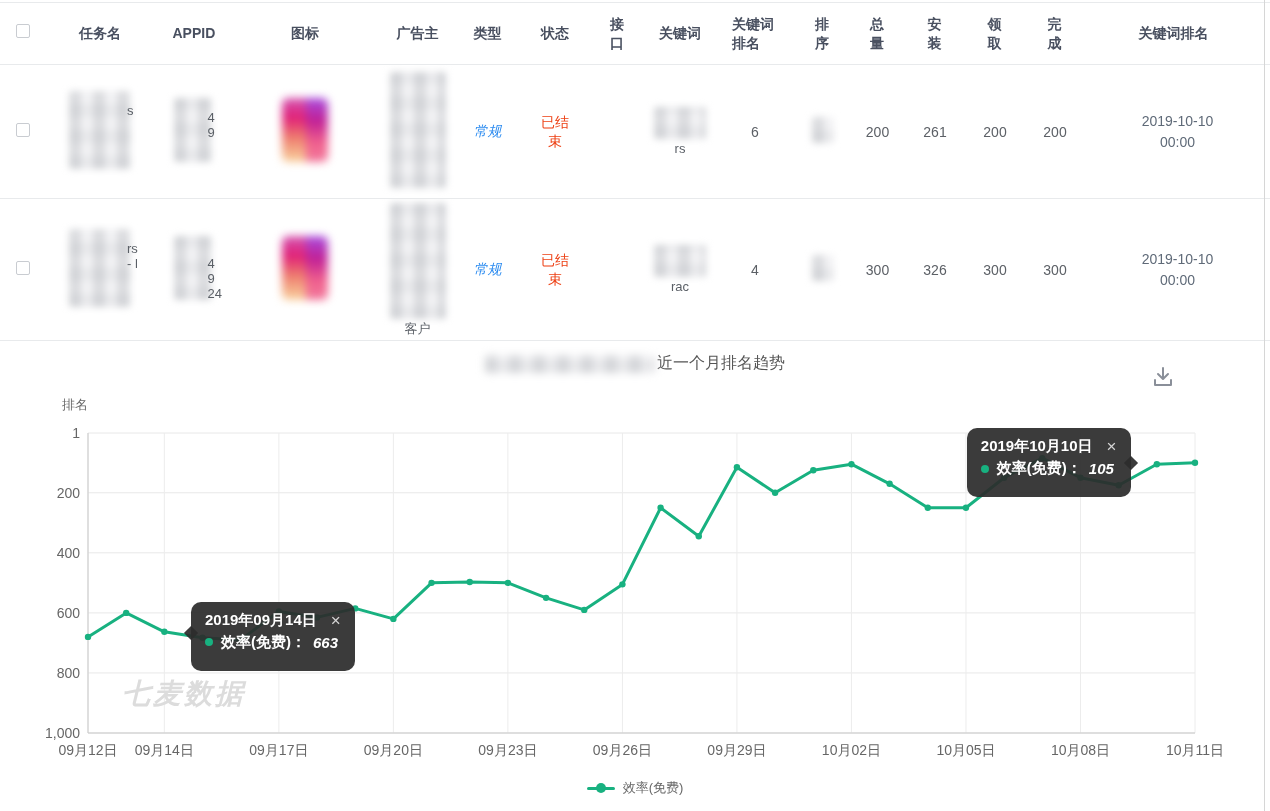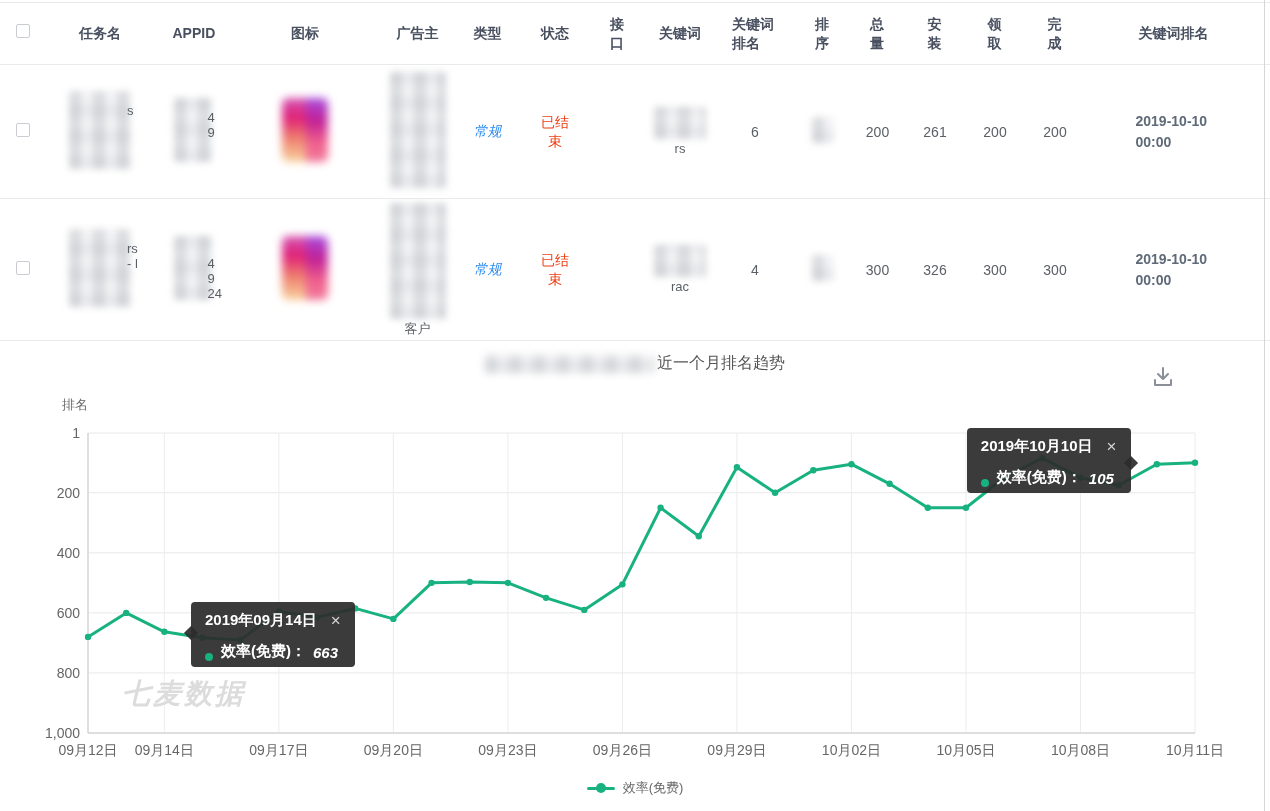--- a/index.html
+++ b/index.html
@@ -14,21 +14,21 @@
         text-align:center; font-size:14px; color:#5c6066; padding:4px 2px; overflow:hidden; }
   table.tasks thead th { border-top:1px solid #e8eaec; color:#495060; font-weight:bold;
         height:62px; line-height:19px; }
   tr.row-1 td { height:134px; }
   tr.row-2 td { height:136px; }
   .hw { display:inline-block; text-align:left; line-height:19px; }
   .w38 { width:40px; } .w46 { width:46px; } .w15 { width:15px; } .w78 { width:78px; }
   .cb { display:inline-block; width:14px; height:14px; border:1px solid #c9ccd1; border-radius:2px; background:#fff; }
   .type-link { color:#2d8cf0; cursor:pointer;font-style:italic; }
   .status-end { display:inline-block; width:32px; text-align:center; color:#ed4014; line-height:19px; }
-  .date-cell { display:inline-block; width:84px; text-align:left; line-height:21px; color:#5f6a78;font-weight:bold; }
+  .date-cell { display:inline-block; width:84px; text-align:center; line-height:21px; color:#5f6a78; }
 
   
   .mask { display:inline-block; border-radius:3px; filter:blur(3.5px);
     background:
       repeating-linear-gradient(90deg, rgba(198,200,204,.55) 0 12px, rgba(240,240,242,.45) 12px 24px),
       repeating-linear-gradient(0deg, #e2e3e6 0 13px, #f4f4f6 13px 26px); }
   .maskwrap { position:relative; display:inline-flex; flex-direction:column; align-items:center; }
   .m-task { width:62px; height:78px; }
   .m-appid { width:38px; height:64px; }
   .m-adv  { width:56px; height:116px; }
@@ -46,25 +46,25 @@
     background-position:0 0, 100% 0;
     background-repeat:no-repeat; }
 
   
   .chart-panel { position:absolute; left:0; top:345px; width:1270px; height:466px; }
   .chart-title { position:absolute; top:8px; left:0; width:100%; display:flex;
        justify-content:center; align-items:center; gap:2px; font-size:16px; color:#555; }
   .dl-btn { position:absolute; top:18px; left:1148px; width:30px; height:30px; cursor:pointer; }
   #chart-svg { position:absolute; left:0; top:48px; }
 
-  .tooltip { position:absolute; background:rgba(44,44,44,.93); color:#fff; border-radius:4px;
-       padding:9px 14px 6px; font-size:15px; font-weight:bold; white-space:nowrap; z-index:6; }
+  .tooltip { position:absolute; background:rgba(44,44,44,.93); color:#fff; border-radius:10px;
+       padding:9px 14px 19px; font-size:15px; font-weight:bold; white-space:nowrap; z-index:6; }
   .tt-head { display:flex; align-items:center; }
   .tt-close { margin-left:14px; color:#d6d6d6; font-weight:normal; font-size:17px; cursor:pointer; line-height:15px; }
-  .tt-row { display:flex; align-items:flex-end; margin-top:12px; }
+  .tt-row { display:flex; align-items:center; margin-top:3px; }
   .tt-dot { display:inline-block; width:8px; height:8px; border-radius:50%; margin-right:8px; }
   .tt-val { margin-left:7px;font-style:italic; }
   .tip-arrow-left::before, .tip-arrow-right::before { content:''; position:absolute; width:10px; height:10px;
        background:rgba(44,44,44,.93); transform:rotate(45deg); }
   .tip-arrow-left::before  { left:-5px;  top:26px; }
   .tip-arrow-right::before { right:-5px; top:30px; }
 
   .legend { position:absolute; top:434px; left:0; width:100%; display:flex;
        justify-content:center; align-items:center; gap:8px; cursor:pointer; }
   .lg-line { position:relative; width:28px; height:3px; border-radius:2px; }

